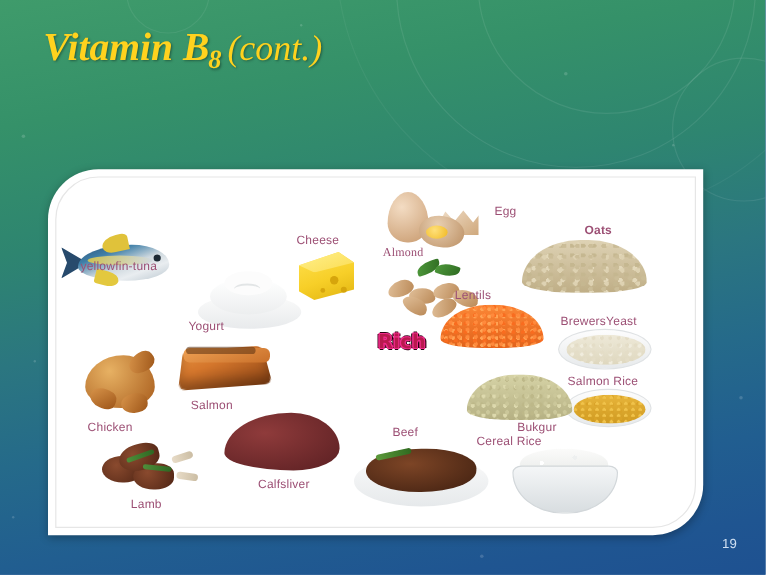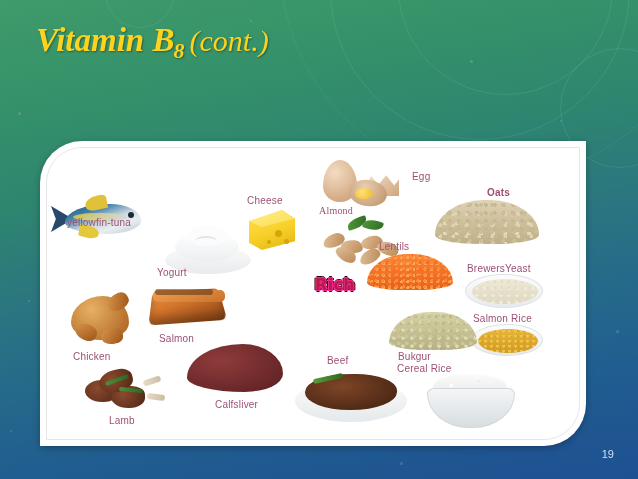--- a/index.html
+++ b/index.html
@@ -431,21 +431,21 @@
           <div class="dish-fill" style="left:6px;top:4px;width:60px;height:24px;
             background:
               radial-gradient(circle at 25% 45%, #f0c24a 0 1.4px, transparent 1.4px),
               radial-gradient(circle at 62% 28%, #d9a227 0 1.4px, transparent 1.4px),
               linear-gradient(180deg,#e8b53b,#cf9a21);
             background-size:6px 5px,7px 6px,100% 100%;"></div>
         </div>
         <div class="lbl" style="left:426px;top:166px;">Salmon Rice</div>
 
         <div class="pile bukgur" style="left:342px;top:164px;width:88px;height:38px;"></div>
-        <div class="lbl" style="left:351px;top:204px;">Bukgur</div>
+        <div class="lbl" style="left:384px;top:204px;">Bukgur</div>
 
         <div class="food" style="left:376px;top:226px;width:96px;height:56px;">
           <div class="dish-fill" style="left:10px;top:0px;width:74px;height:26px;
             background:
               radial-gradient(circle at 25% 45%, #ffffff 0 1.8px, transparent 1.8px),
               radial-gradient(circle at 62% 28%, #eef0f0 0 1.8px, transparent 1.8px),
               linear-gradient(180deg,#fbfbfa,#e6e8e6);
             border-radius:50%;"></div>
           <div class="bowl" style="left:4px;top:14px;width:88px;height:40px;"></div>
         </div>

